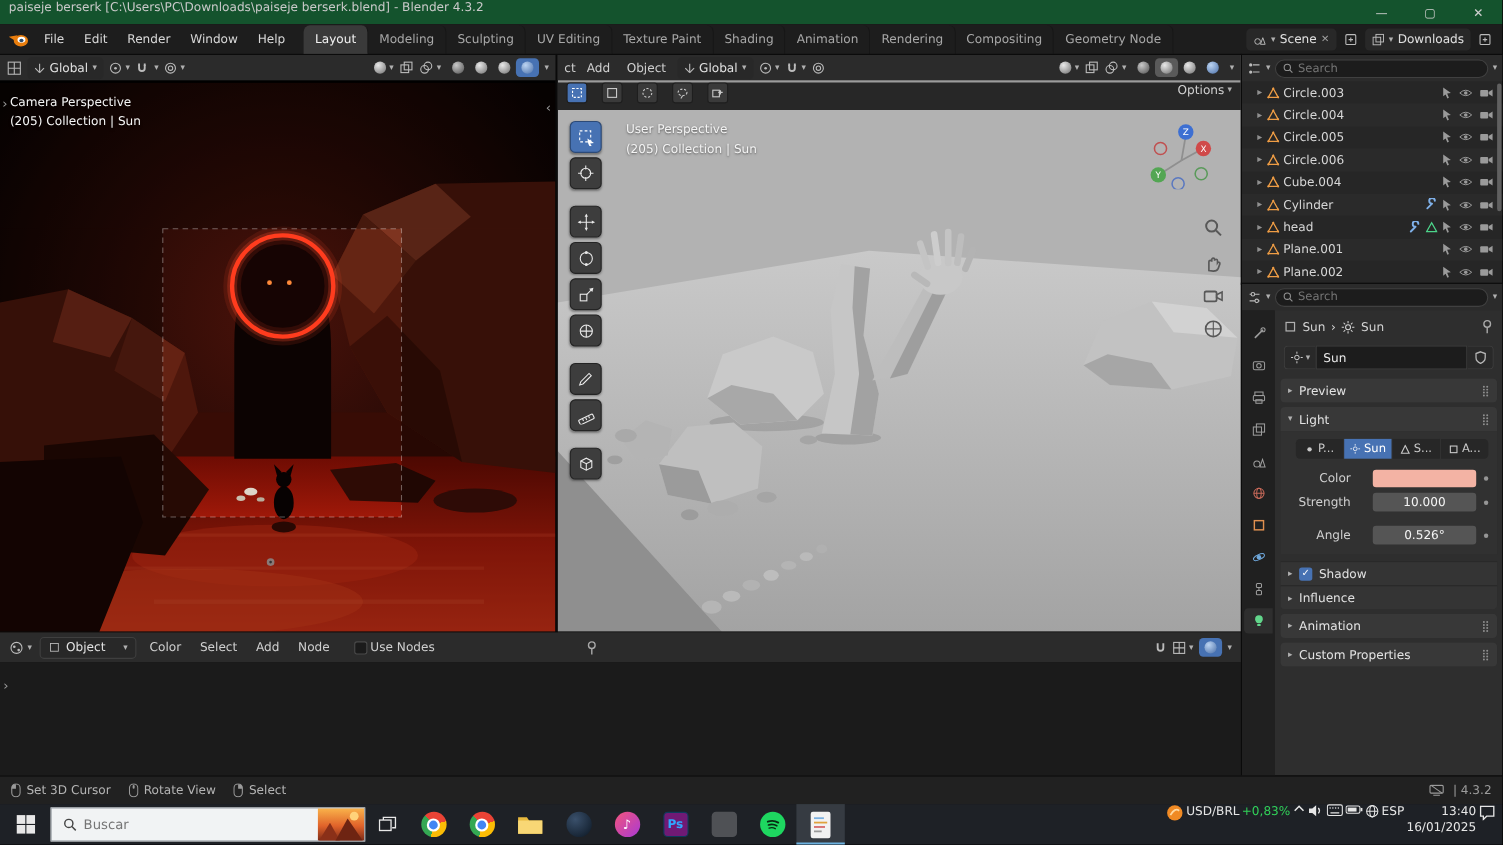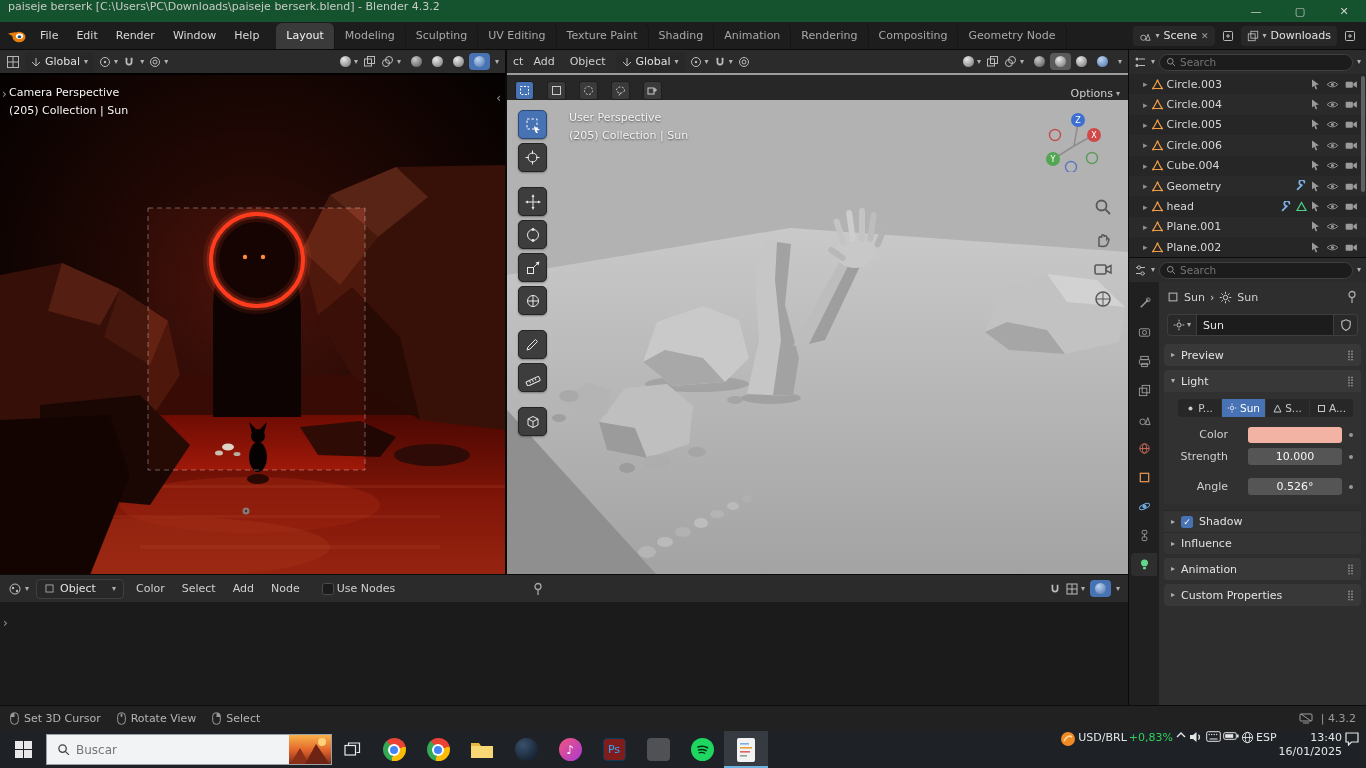--- a/index.html
+++ b/index.html
@@ -37,21 +37,21 @@
   .vp-canvas{position:absolute;left:0;right:0;bottom:0;overflow:hidden}
   .overlay-text{position:absolute;left:9px;top:9px;z-index:5;color:#f4f4f4;line-height:18px;text-shadow:0 1px 2px rgba(0,0,0,.55)}
 
   
   .vp-left{left:0;top:50px;width:505px;height:525px;background:#000}
   .vp-left .vp-canvas{top:25px}
   .edge-arrow{position:absolute;color:#9a9a9a;font-size:12px;z-index:6}
 
   
   .vp-mid{left:507px;top:50px;width:621px;height:525px;background:#9c9c9c}
-  .subheader{position:absolute;left:0;top:25px;right:0;height:25px;background:#272727;display:flex;align-items:flex-end;gap:13px;padding:0 8px;z-index:6}
+  .subheader{position:absolute;left:0;top:25px;right:0;height:25px;background:#272727;display:flex;align-items:flex-start;gap:13px;padding:0 8px;z-index:6}
   .sel-mode{width:19px;height:19px;background:#3a3a3a;border:1px solid #1e1e1e;border-radius:3px;display:flex;align-items:center;justify-content:center;color:#c9c9c9}
   .sel-mode.active{background:var(--accent,#4772b3)}
   .vp-mid .vp-canvas{top:50px}
   .tool-col{position:absolute;left:11px;top:10px;display:flex;flex-direction:column;gap:4px;z-index:5}
   .tool-btn{width:29px;height:29px;background:#3d3d3d;border:1px solid #242424;border-radius:5px;display:flex;align-items:center;justify-content:center;color:#e8e8e8;box-shadow:0 1px 2px rgba(0,0,0,.35)}
   .tool-btn.active{background:var(--accent,#4772b3);border-color:#2c4a78}
   .tgap{height:7px}
   .nav-gizmo{position:absolute;right:24px;top:8px;z-index:5}
   .side-tools{position:absolute;right:16px;top:98px;display:flex;flex-direction:column;gap:14px;z-index:5;color:#5f5f5f}
 
@@ -113,21 +113,21 @@
   .tb-start{width:46px;display:flex;align-items:center;justify-content:center}
   .tb-search{width:286px;margin:3px 0;background:#f1f3f4;border:1px solid #9aa0a6;display:flex;align-items:center;gap:6px;padding-left:10px;color:#3c4043}
   .tb-search input{flex:1;border:0;outline:0;background:transparent;font:inherit;font-size:12px;color:#3c4043;min-width:0}
   .tb-thumb{width:42px;align-self:stretch;position:relative;overflow:hidden;background:linear-gradient(180deg,#f9b24a,#e0622a 55%,#7e2c18)}
   .tb-btn{width:40px;display:flex;align-items:center;justify-content:center}
   .tb-app{width:44px;display:flex;align-items:center;justify-content:center;position:relative}
   .tb-app.active{background:#363b42;box-shadow:inset 0 -2px 0 #6cb2e0}
   .chrome{width:23px;height:23px;border-radius:50%;background:conic-gradient(from -45deg,#ea4335 0 120deg,#fbbc05 120deg 240deg,#34a853 240deg 360deg);position:relative}
   .chrome::before{content:"";position:absolute;inset:5.5px;background:#fff;border-radius:50%}
   .chrome::after{content:"";position:absolute;inset:7.5px;background:#4285f4;border-radius:50%}
-  .ps{width:23px;height:23px;border-radius:4px;background:#7f1d1d;border:1px solid #0e3a5c;color:#31a8ff;font-weight:normal;font-size:11px;display:flex;align-items:center;justify-content:center}
+  .ps{width:23px;height:23px;border-radius:4px;background:#701a75;border:1px solid #0e3a5c;color:#31a8ff;font-weight:bold;font-size:11px;display:flex;align-items:center;justify-content:center}
   .pale{width:23px;height:23px;border-radius:4px;background:rgba(255,255,255,.22)}
   .spotify{width:23px;height:23px;border-radius:50%;background:#1ed760;display:flex;align-items:center;justify-content:center}
   .music{width:23px;height:23px;border-radius:50%;background:linear-gradient(135deg,#f2547d,#a93ad4);color:#fff;display:flex;align-items:center;justify-content:center;font-size:12px}
   .steam{width:23px;height:23px;border-radius:50%;background:radial-gradient(circle at 35% 30%,#3a506b,#0b1622)}
   .tray{margin-left:auto;display:flex;align-items:flex-start;gap:2px;padding-right:6px}
   .green{color:var(--ticker-green,#31d158)}
   .clock{display:flex;flex-direction:column;align-items:flex-end;justify-content:center;line-height:1.25}
 </style>
 </head>
 <body>
@@ -755,21 +755,21 @@
           </span>
         </div>
       <div class="orow">
           <span class="exp">▸</span>
           <svg class="i" width="11" height="11" viewBox="0 0 11 11">
             <polygon points="5.5,1.5 10,9.5 1,9.5" fill="none" stroke="#ef9d45" stroke-width="1.2"></polygon>
             <circle cx="5.5" cy="1.5" r="1" fill="#ef9d45"></circle>
             <circle cx="10" cy="9.5" r="1" fill="#ef9d45"></circle>
             <circle cx="1" cy="9.5" r="1" fill="#ef9d45"></circle>
           </svg>
-          <span>Geometry</span>
+          <span>Cylinder</span>
           <span class="spacer"></span>
           <svg class="i" width="12" height="12" viewBox="0 0 14 14">
             <path d="M3,11 L8,6 M8,6 a3,3 0 1,1 3,-3" stroke="#7fb0e8" stroke-width="2" fill="none" stroke-linecap="round"></path>
           </svg>
           <span class="oicons">
             <svg class="i" width="9" height="11" viewBox="0 0 9 11">
               <polygon points="1,0.5 8,5.5 4.6,6 6.2,9.8 4.8,10.5 3.2,6.8 1,8.6" fill="#9a9a9a"></polygon>
             </svg>
             <svg class="i" width="13" height="9" viewBox="0 0 14 10">
               <path d="M1,5 Q7,-0.5 13,5 Q7,10.5 1,5 Z" fill="none" stroke="#9a9a9a"></path>

